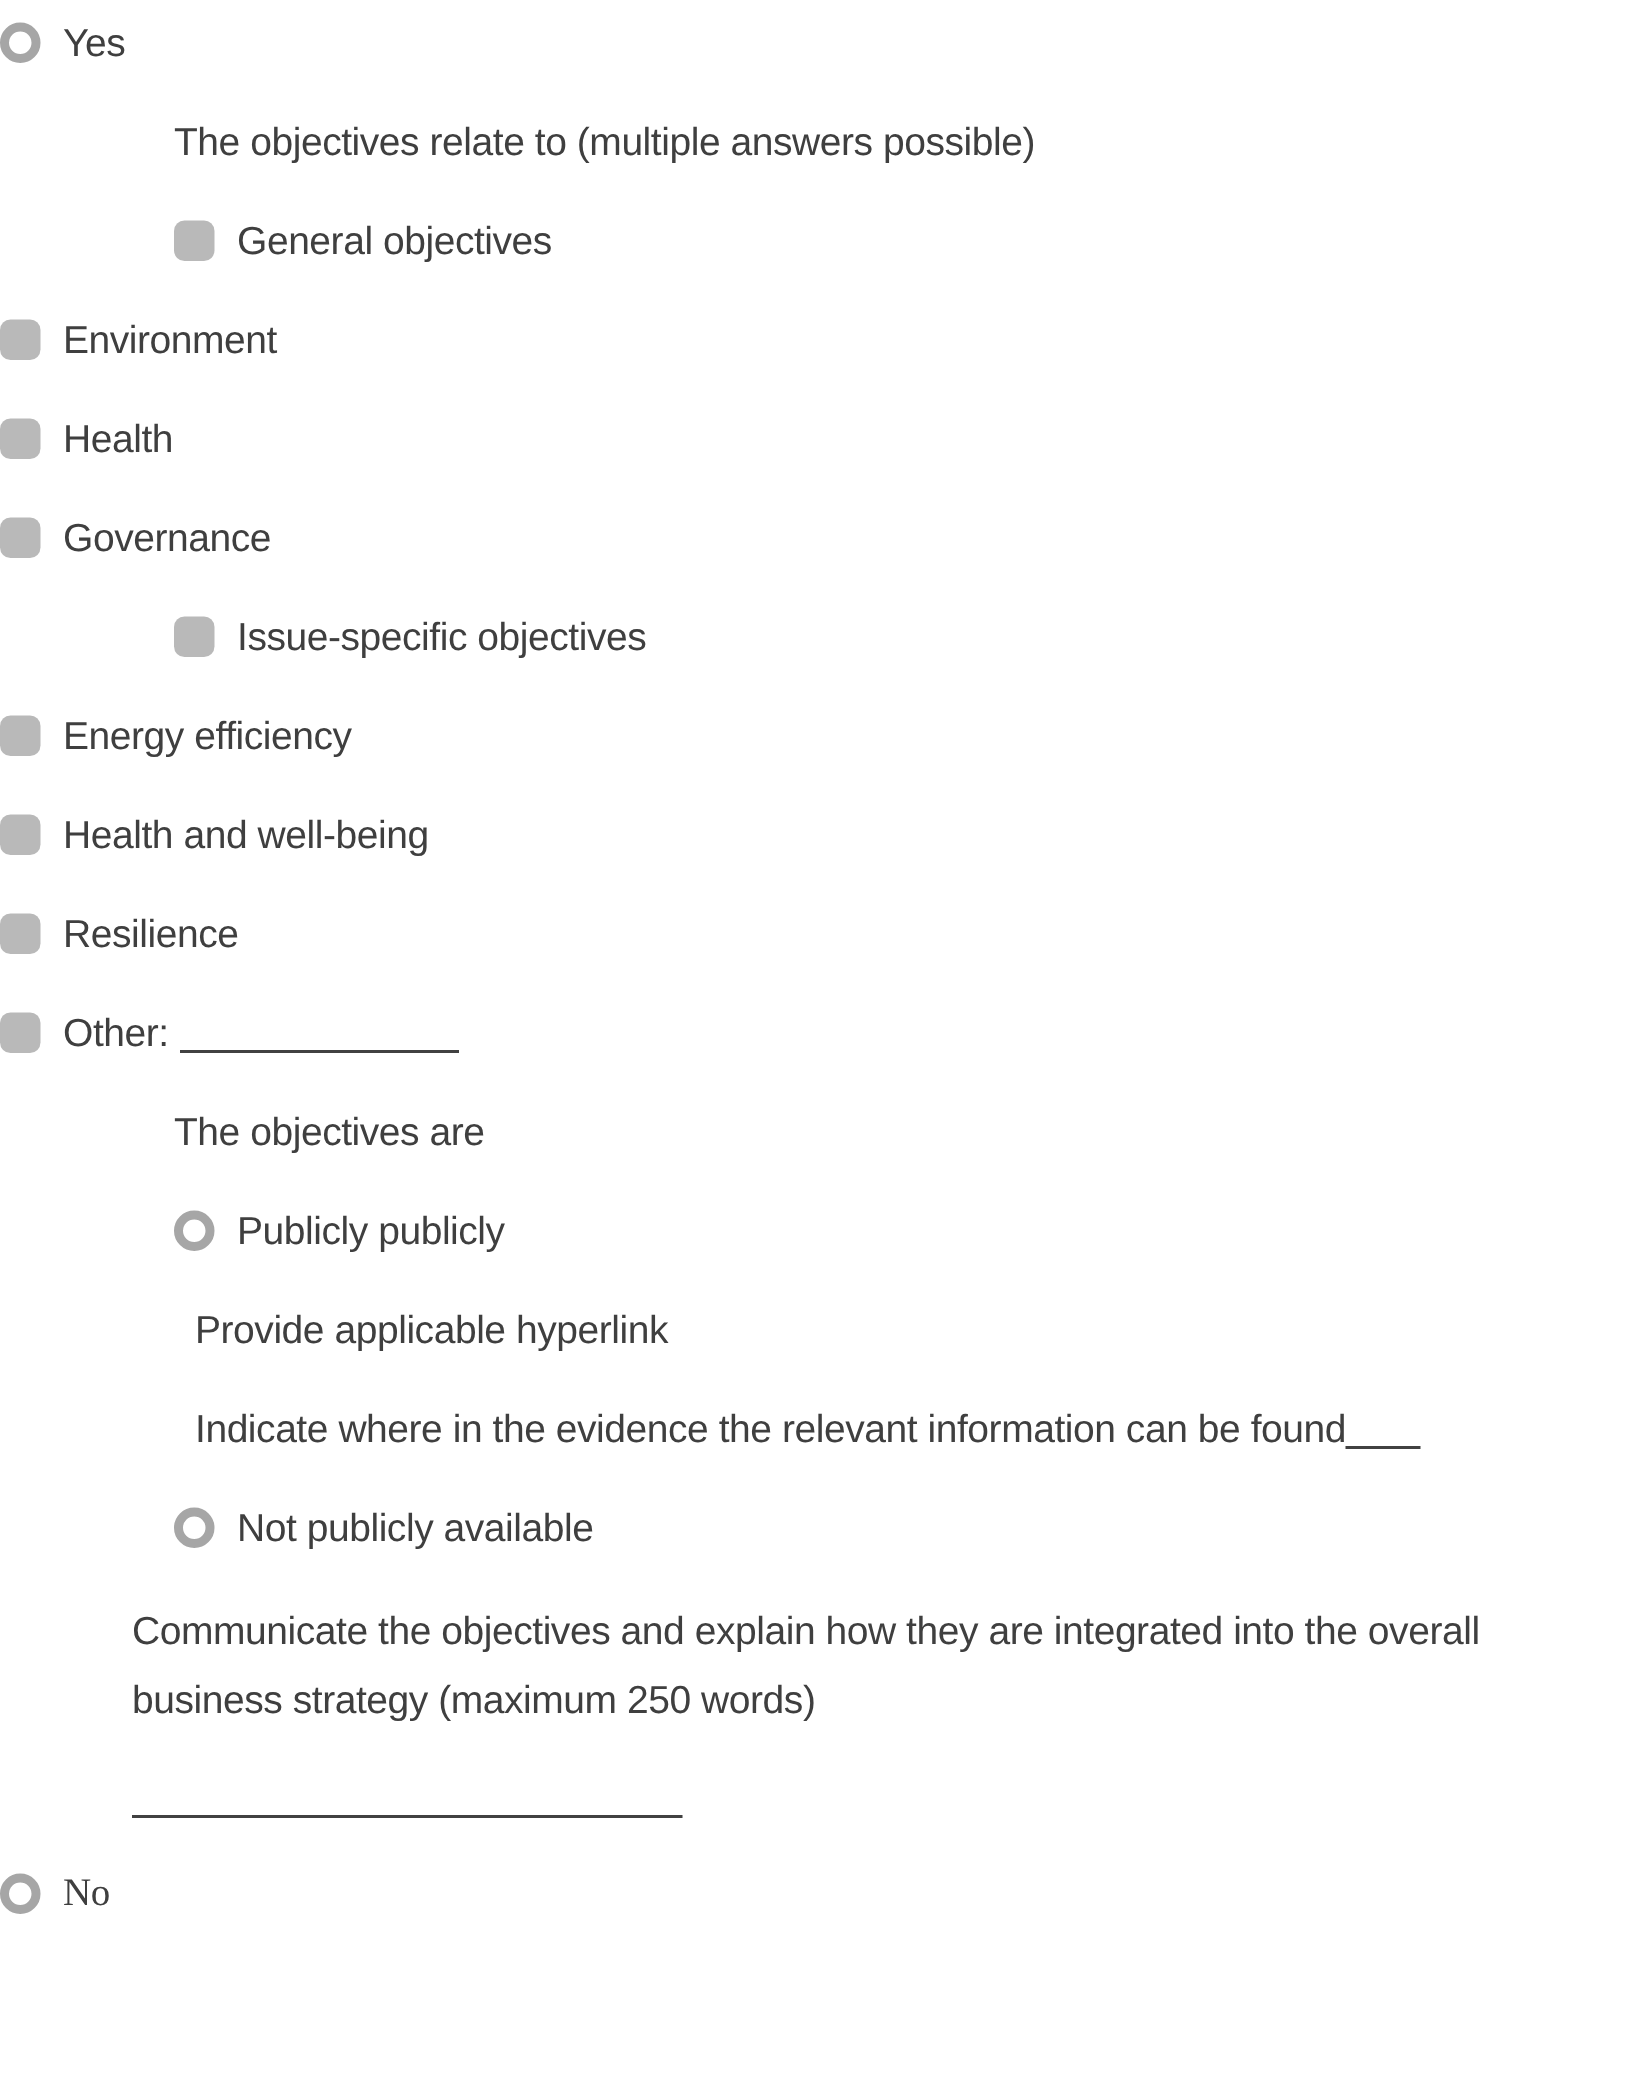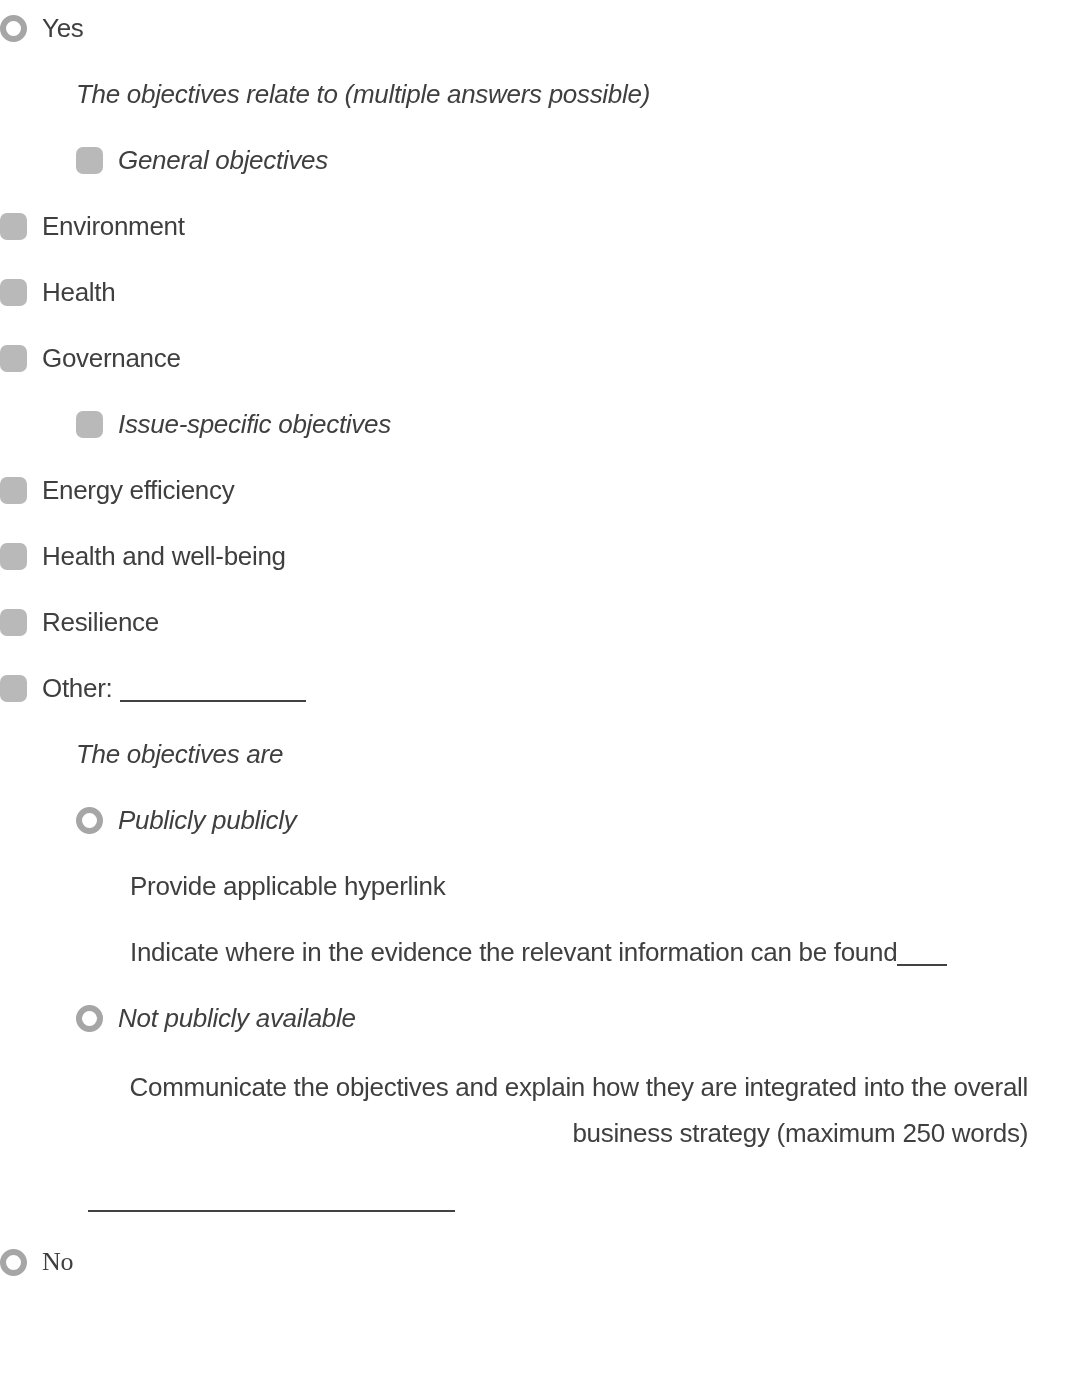--- a/index.html
+++ b/index.html
@@ -5,42 +5,42 @@
   * { margin:0; padding:0; box-sizing:border-box; }
   html,body { background:#ffffff; }
   body {
     width:1084px; height:1386px; overflow:hidden;
     font-family:"Liberation Sans", sans-serif;
     font-size:26px; color:#3f3f3f; letter-spacing:-0.3px;
     padding-top:8px;
   }
   .row { display:flex; align-items:center; height:40px; margin-bottom:26px; column-gap:15px; }
   .lvl0 { }
-  .lvl1 { padding-left:76px;font-style:italic; }
+  .lvl1 { padding-left:116px; }
   .lvl2 { }
   .lvl2t { padding-left:130px; }
   .radio {
     width:27px; height:27px; border-radius:50%;
     border:6px solid #a6a6a6; background:#ffffff; flex-shrink:0;
   }
   .checkbox {
     width:27px; height:27px; border-radius:7px;
     background:#b9b9b9; flex-shrink:0;
   }
   .lbl { white-space:nowrap; }
   .fill {
     display:inline-block; height:1px;
     border-bottom:2px solid #414141;
     position:relative; top:5px;
   }
   .w186 { width:186px; } .w181 { width:181px; } .w50 { width:50px; }
   .gap8 { margin-left:8px; }
   .para {
     margin-left:88px; max-width:940px;
-    line-height:46px; margin-top:24px;text-align:right;
+    line-height:46px; margin-top:24px;
   }
   .fill-block {
     margin-left:88px; margin-top:40px;
     width:367px; height:16px;
     border-bottom:2px solid #414141;
   }
   .last { margin-top:30px; margin-bottom:0;font-family:Liberation Serif, serif; }
 </style>
 </head>
 <body>

